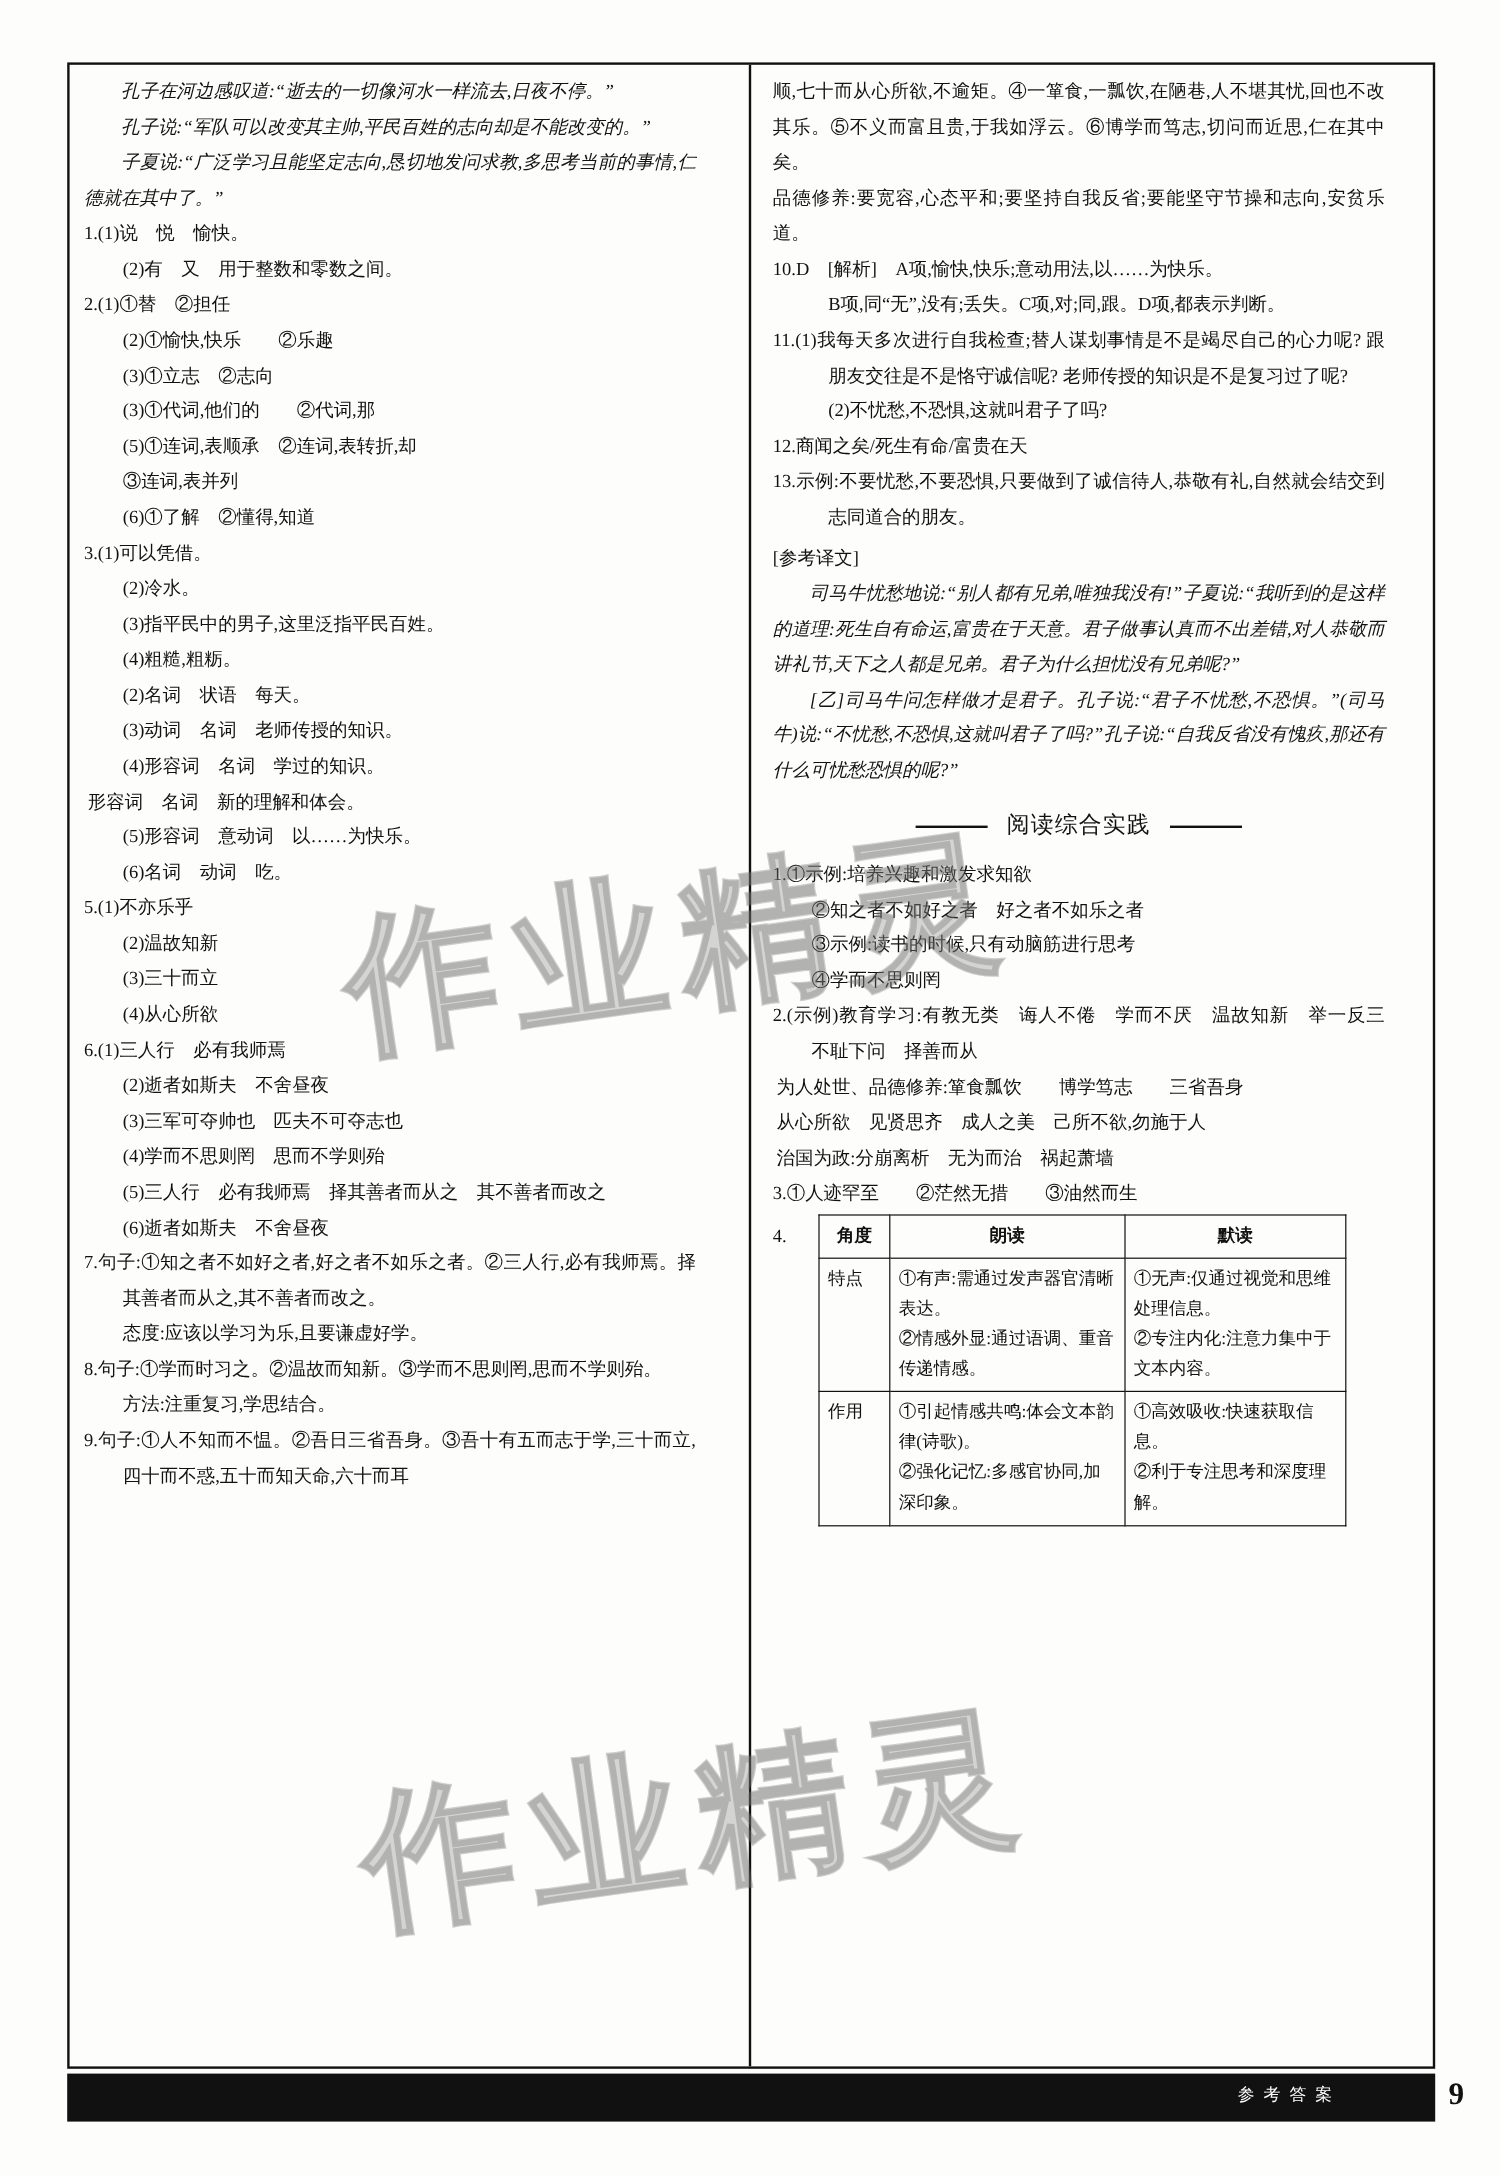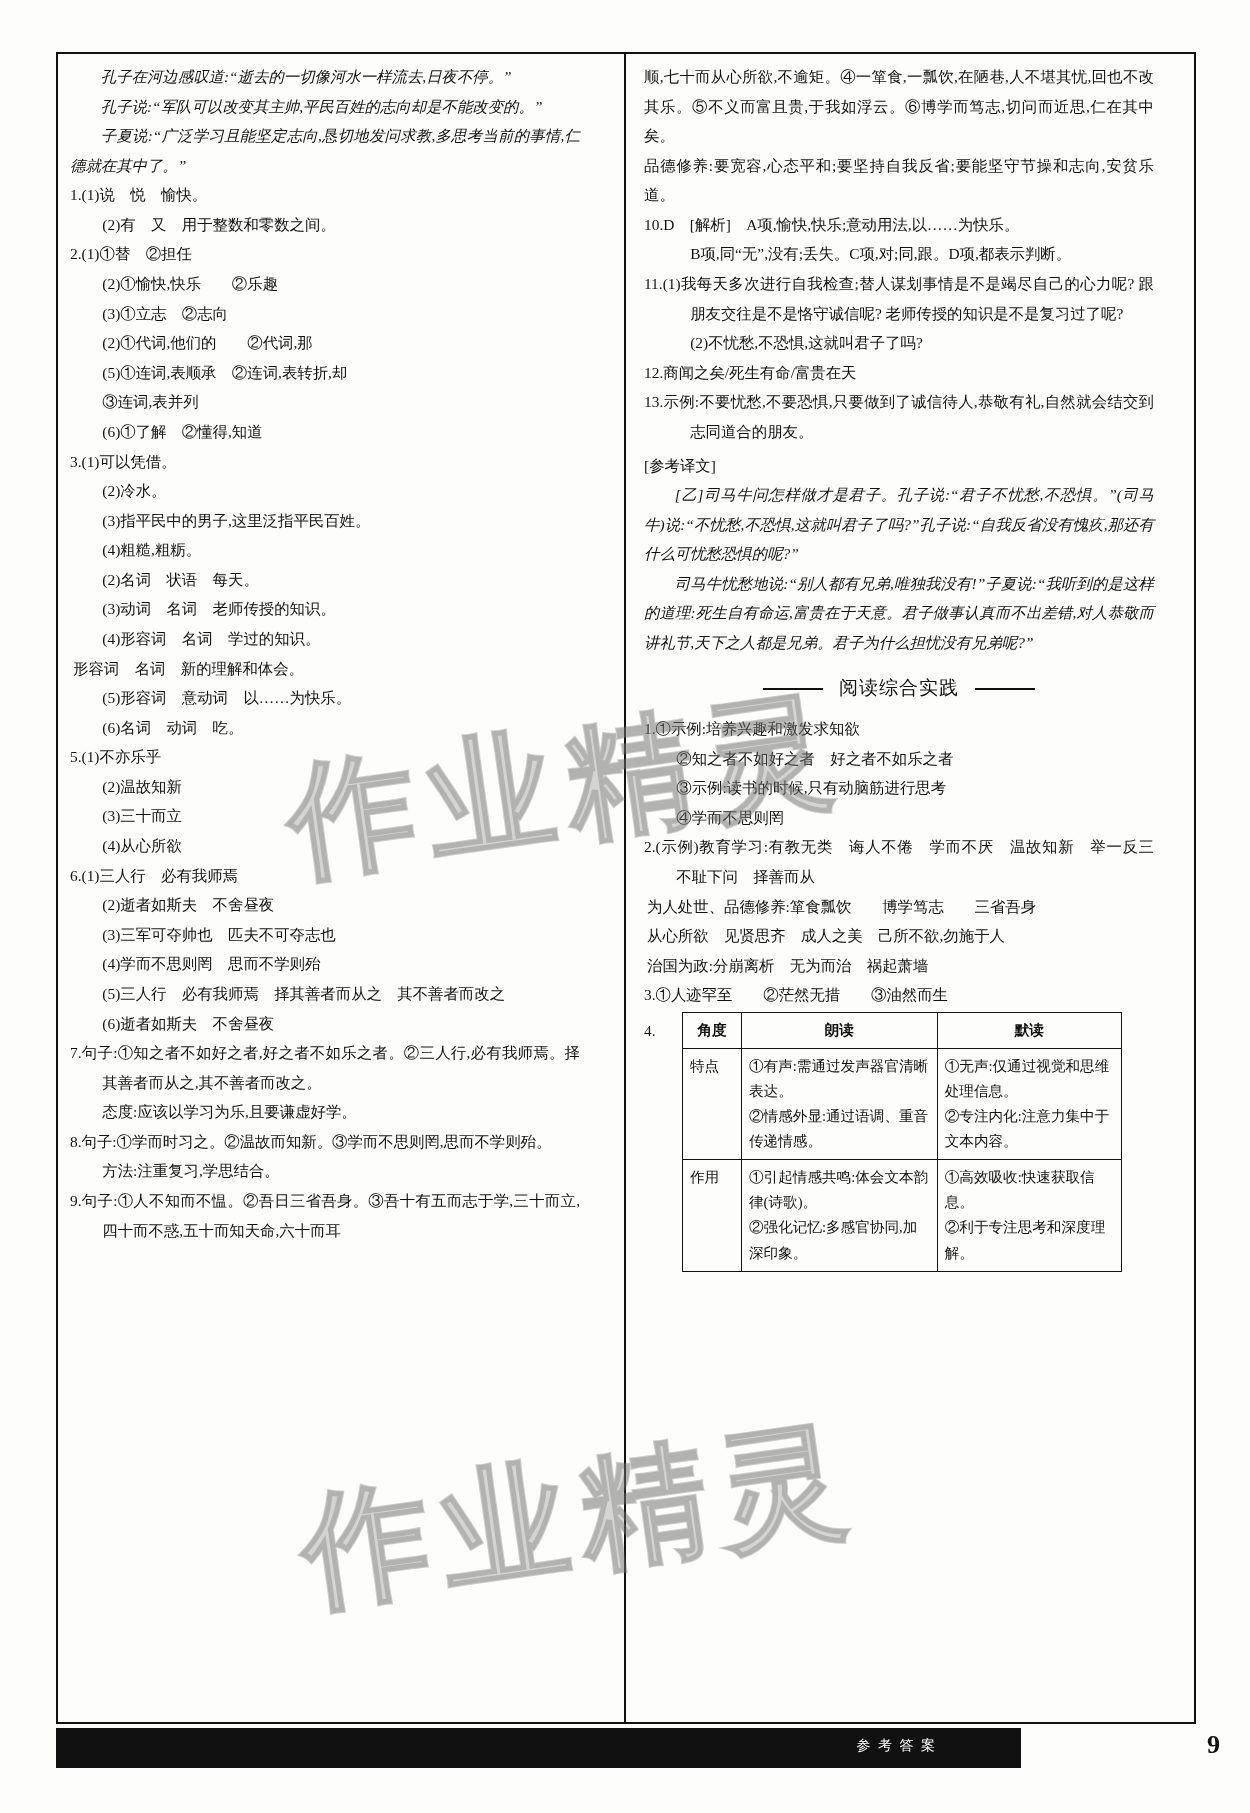--- a/index.html
+++ b/index.html
@@ -90,21 +90,21 @@
     text-align:center;
     vertical-align:middle;
   }
   .tbl-wrap{position:relative;}
   .tbl-idx{
     position:absolute;left:0;top:4px;font-size:15.4px;
   }
   .footer{
     position:absolute;
     left:56px;top:1728px;
-    width:965px;height:40px;
+    width:1140px;height:40px;
     background:#111;
   }
   .footer .ftxt{
     position:absolute;right:84px;top:9px;
     color:#fff;font-size:14px;letter-spacing:2px;
   }
   .pagenum{
     position:absolute;right:30px;top:1730px;
     font-size:26px;font-weight:bold;color:#111;
   }
@@ -145,21 +145,21 @@
     <p class="ind1 ital">孔子说:“军队可以改变其主帅,平民百姓的志向却是不能改变的。”</p>
     <p class="ind1 ital">子夏说:“广泛学习且能坚定志向,恳切地发问求教,多思考当前的事情,仁德就在其中了。”</p>
 
 
     <p class="hang"><span>1.</span><span>(1)说　悦　愉快。</span></p>
     <p class="hang" style="padding-left:2.1em;text-indent:0">(2)有　又　用于整数和零数之间。</p>
 
     <p class="hang"><span>2.</span><span>(1)①替　②担任</span></p>
     <p style="padding-left:2.1em">(2)①愉快,快乐　　②乐趣</p>
     <p style="padding-left:2.1em">(3)①立志　②志向</p>
-    <p style="padding-left:2.1em">(2)①代词,他们的　　②代词,那</p>
+    <p style="padding-left:2.1em">(3)①代词,他们的　　②代词,那</p>
     <p style="padding-left:2.1em">(5)①连词,表顺承　②连词,表转折,却</p>
     <p style="padding-left:2.1em">③连词,表并列</p>
     <p style="padding-left:2.1em">(6)①了解　②懂得,知道</p>
 
     <p class="hang"><span>3.</span><span>(1)可以凭借。</span></p>
     <p style="padding-left:2.1em">(2)冷水。</p>
     <p style="padding-left:2.1em">(3)指平民中的男子,这里泛指平民百姓。</p>
     <p style="padding-left:2.1em">(4)粗糙,粗粝。</p>
 
     <p style="padding-left:2.1em">(2)名词　状语　每天。</p>
@@ -200,22 +200,22 @@
     <p style="padding-left:3.0em">B项,同“无”,没有;丢失。C项,对;同,跟。D项,都表示判断。</p>
 
     <p class="hang2"><span>11.</span><span>(1)我每天多次进行自我检查;替人谋划事情是不是竭尽自己的心力呢? 跟朋友交往是不是恪守诚信呢? 老师传授的知识是不是复习过了呢?</span></p>
     <p style="padding-left:3.0em">(2)不忧愁,不恐惧,这就叫君子了吗?</p>
 
     <p class="hang2"><span>12.</span><span>商闻之矣/死生有命/富贵在天</span></p>
 
     <p class="hang2"><span>13.</span><span>示例:不要忧愁,不要恐惧,只要做到了诚信待人,恭敬有礼,自然就会结交到志同道合的朋友。</span></p>
 
     <p style="margin-top:4px">[参考译文]</p>
+    <p class="ind1 ital">司马牛忧愁地说:“别人都有兄弟,唯独我没有!”子夏说:“我听到的是这样的道理:死生自有命运,富贵在于天意。君子做事认真而不出差错,对人恭敬而讲礼节,天下之人都是兄弟。君子为什么担忧没有兄弟呢?”</p>
     <p class="ind1 ital">[乙]司马牛问怎样做才是君子。孔子说:“君子不忧愁,不恐惧。”(司马牛)说:“不忧愁,不恐惧,这就叫君子了吗?”孔子说:“自我反省没有愧疚,那还有什么可忧愁恐惧的呢?”</p>
-    <p class="ind1 ital">司马牛忧愁地说:“别人都有兄弟,唯独我没有!”子夏说:“我听到的是这样的道理:死生自有命运,富贵在于天意。君子做事认真而不出差错,对人恭敬而讲礼节,天下之人都是兄弟。君子为什么担忧没有兄弟呢?”</p>
 
     <div class="banner">
       <span class="banner-inner">阅读综合实践</span>
     </div>
 
     <p class="hang"><span>1.</span><span>①示例:培养兴趣和激发求知欲</span></p>
     <p style="padding-left:2.1em">②知之者不如好之者　好之者不如乐之者</p>
     <p style="padding-left:2.1em">③示例:读书的时候,只有动脑筋进行思考</p>
     <p style="padding-left:2.1em">④学而不思则罔</p>
 

